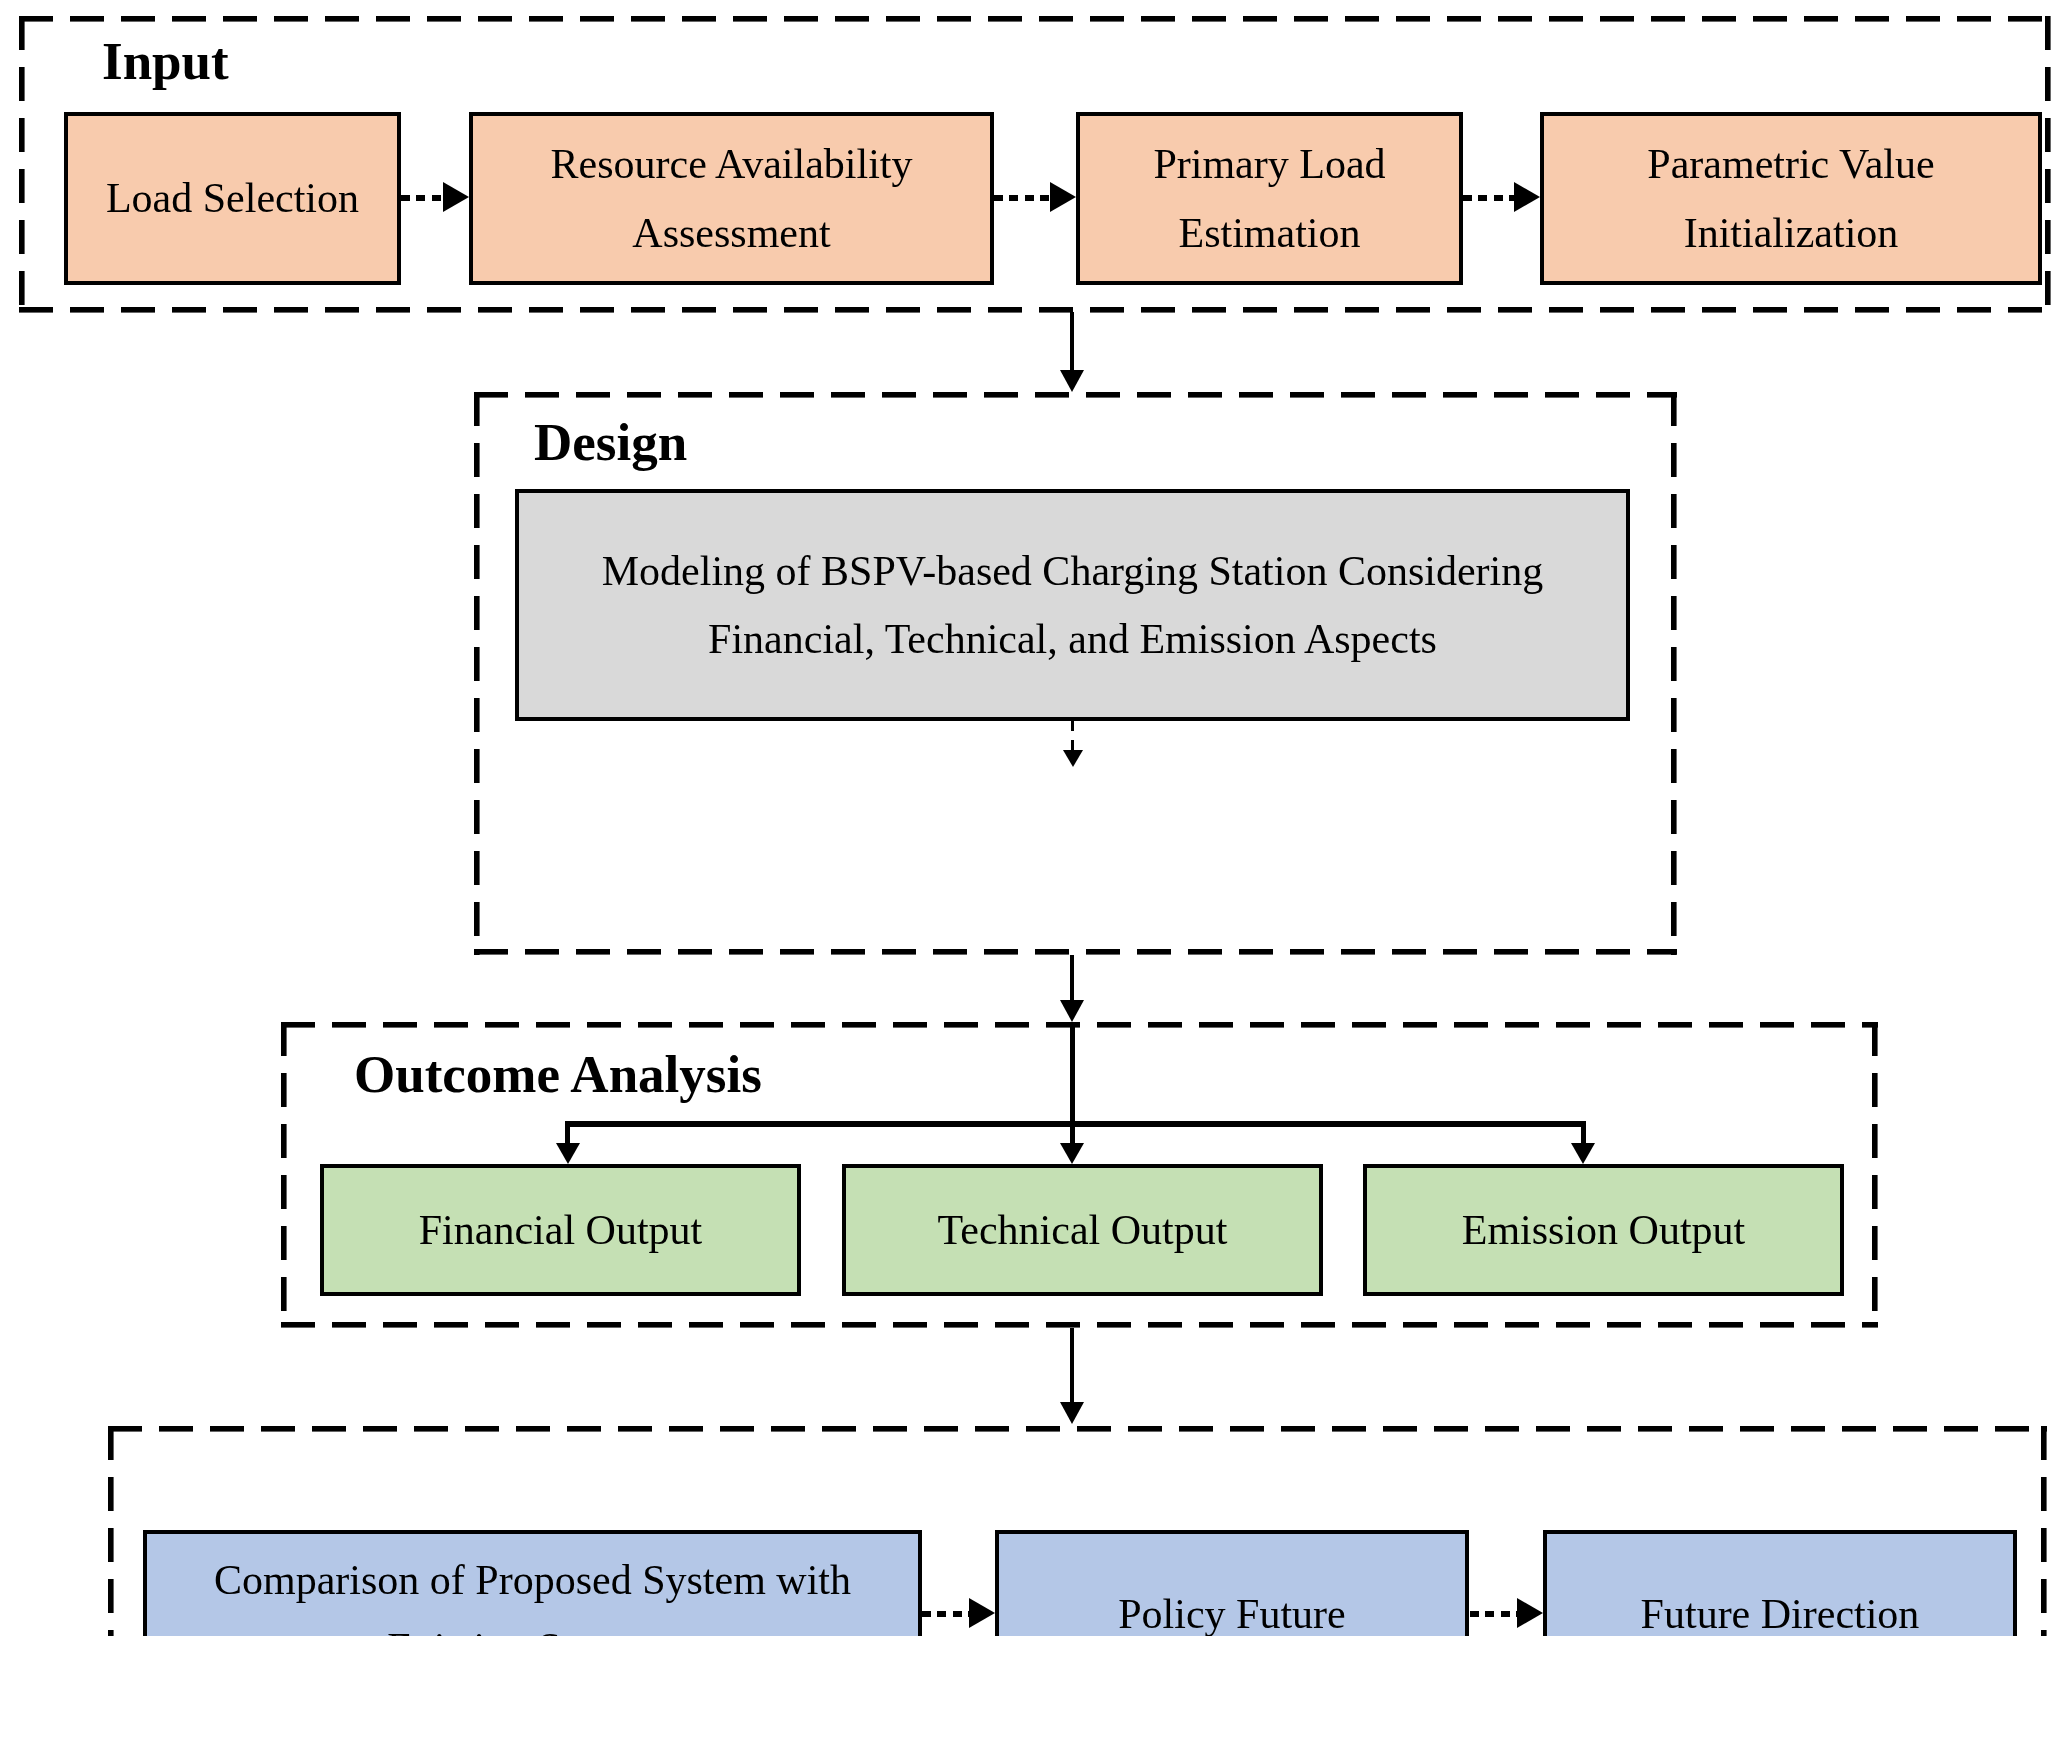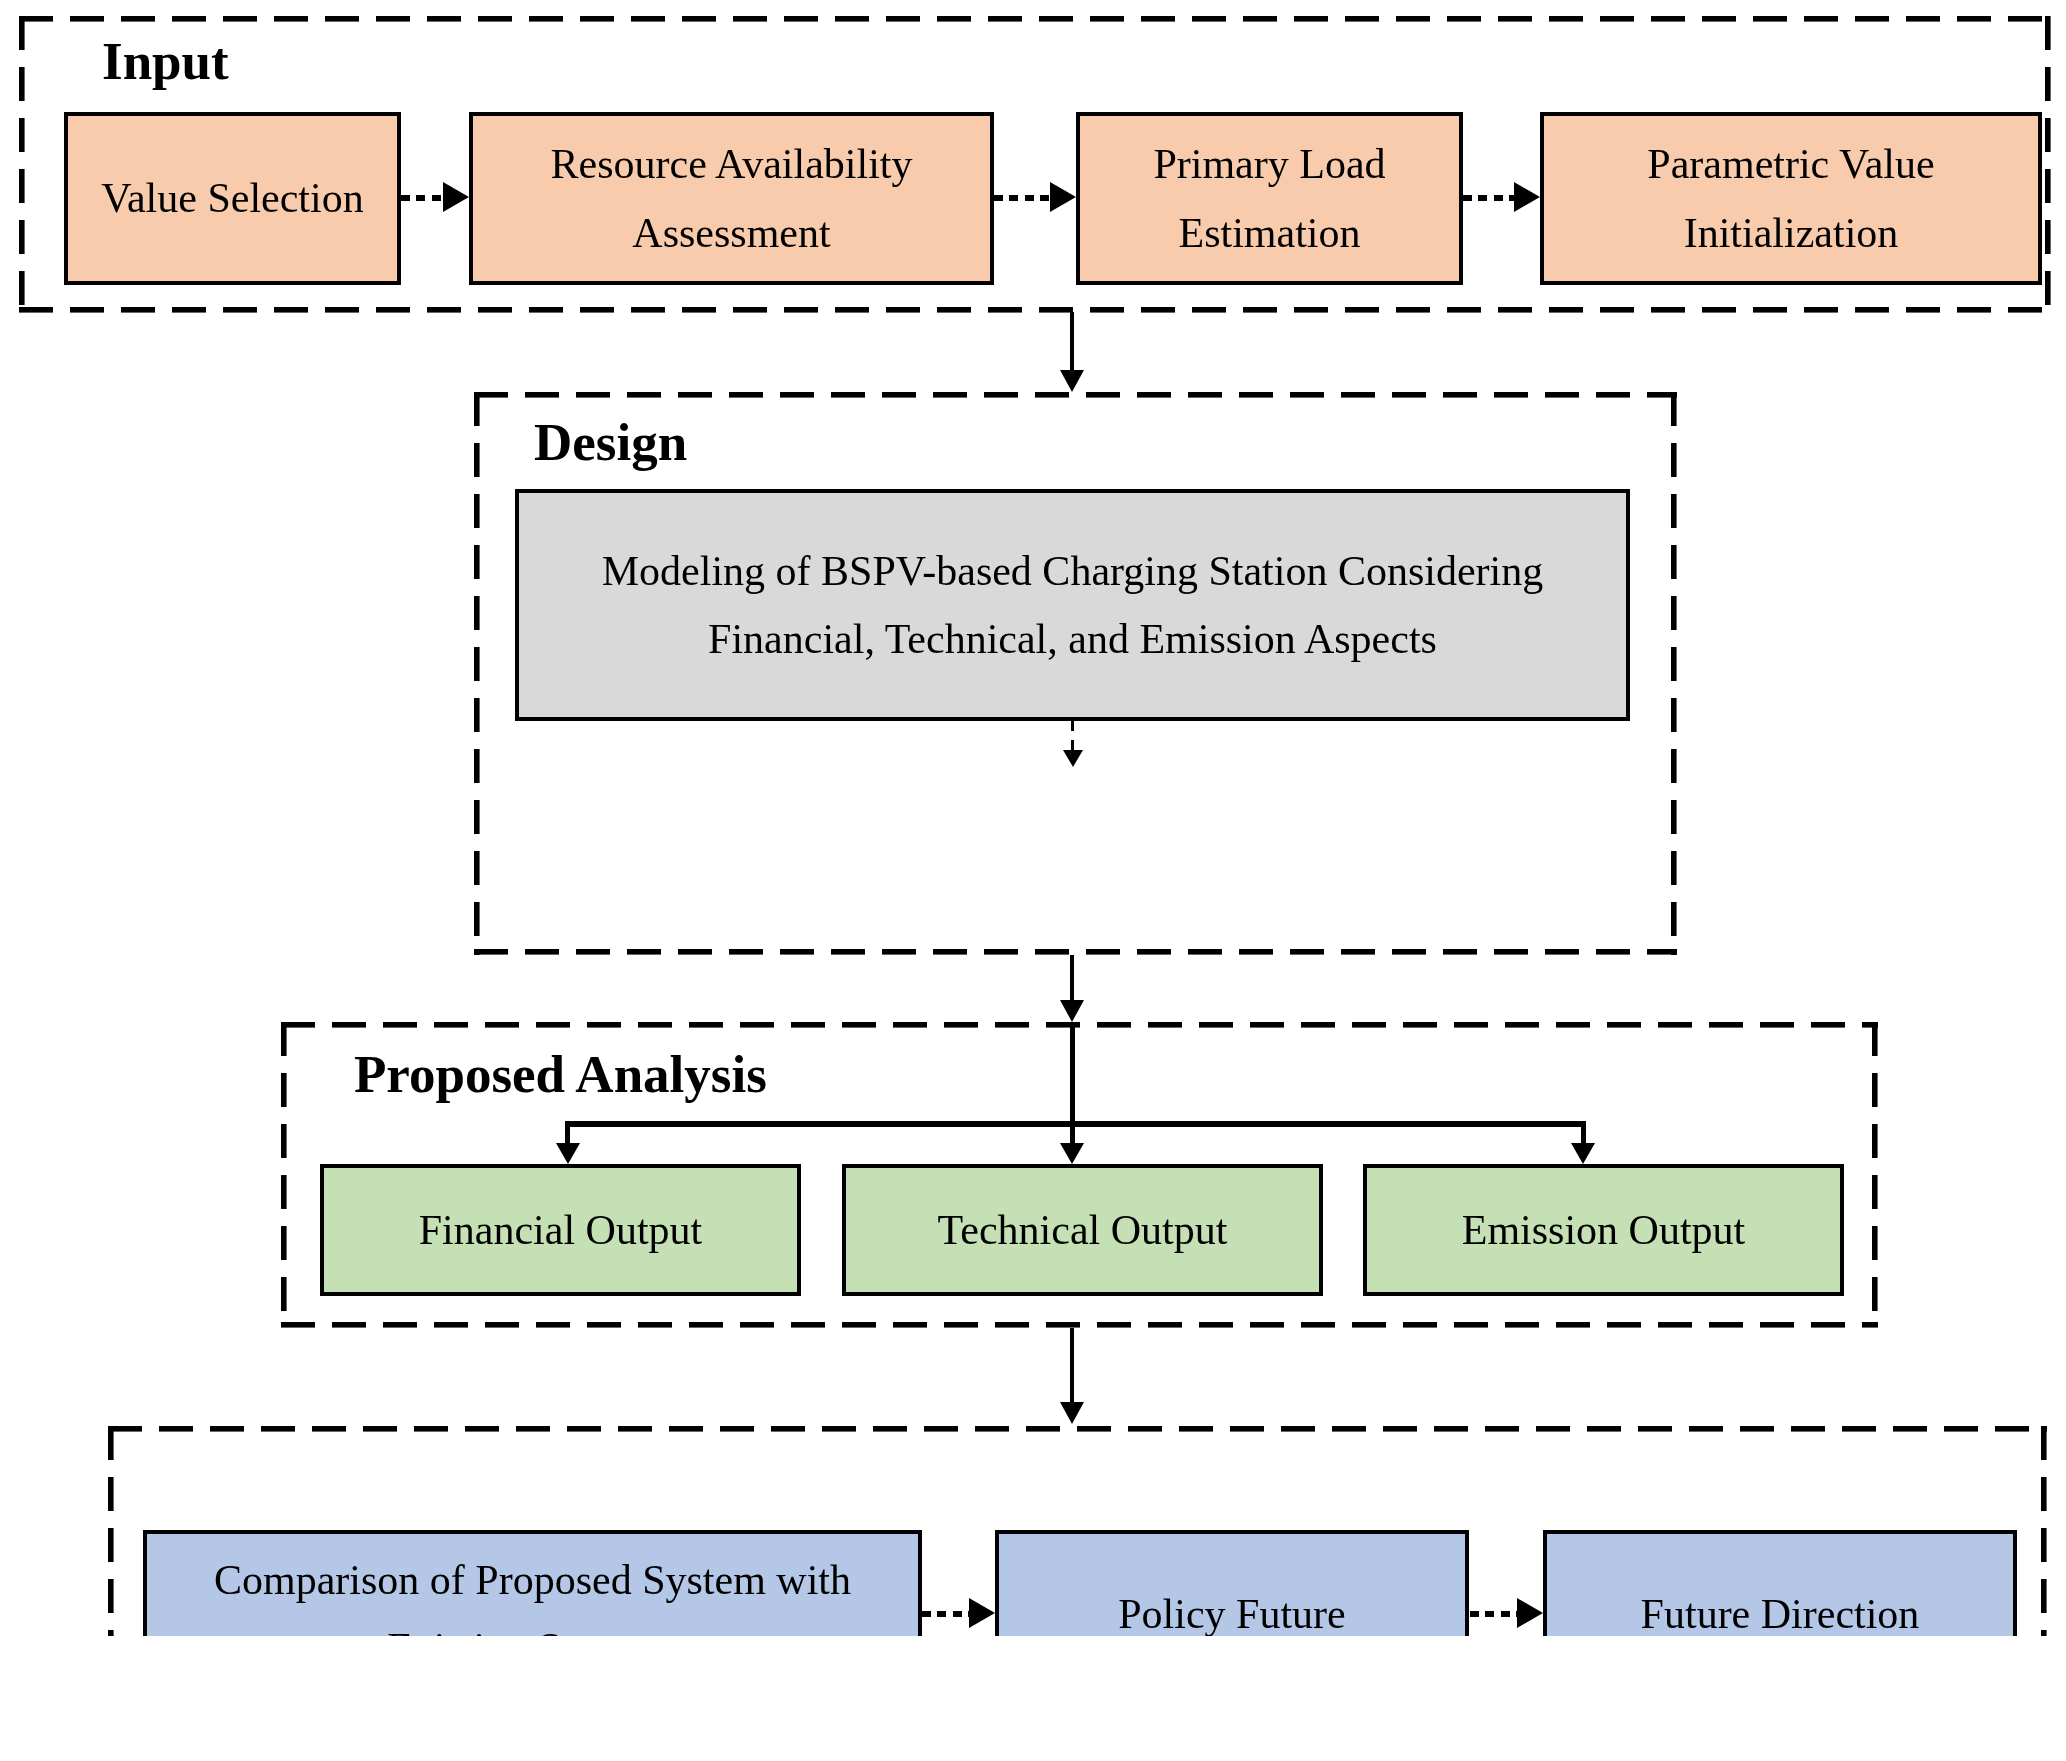--- a/index.html
+++ b/index.html
@@ -66,23 +66,23 @@
 
 <div class="canvas">
 
   <div class="frame" style="left:18.6px;top:15.5px;width:2032px;height:297px;"></div>
   <div class="frame" style="left:474px;top:392px;width:1203px;height:563px;"></div>
   <div class="frame" style="left:281px;top:1022px;width:1597px;height:306px;"></div>
   <div class="frame" style="left:108px;top:1426px;width:1939px;height:308px;"></div>
 
   <div class="section-title" style="left:102px;top:32px;">Input</div>
   <div class="section-title" style="left:534px;top:413px;">Design</div>
-  <div class="section-title" style="left:354px;top:1045px;">Proposed Analysis</div>
+  <div class="section-title" style="left:354px;top:1045px;">Outcome Analysis</div>
 
-  <div class="box c-input" style="left:64px;top:112px;width:337px;height:173px;">Value Selection</div>
+  <div class="box c-input" style="left:64px;top:112px;width:337px;height:173px;">Load Selection</div>
   <div class="box c-input" style="left:469px;top:112px;width:525px;height:173px;">Resource Availability Assessment</div>
   <div class="box c-input" style="left:1076px;top:112px;width:387px;height:173px;">Primary Load Estimation</div>
   <div class="box c-input" style="left:1540px;top:112px;width:502px;height:173px;">Parametric Value Initialization</div>
 
   <div class="dotshaft-h" style="left:401px;top:195px;width:43px;"></div>
   <div class="head-right" style="left:443px;top:182px;"></div>
   <div class="dotshaft-h" style="left:994px;top:195px;width:57px;"></div>
   <div class="head-right" style="left:1050px;top:182px;"></div>
   <div class="dotshaft-h" style="left:1463px;top:195px;width:52px;"></div>
   <div class="head-right" style="left:1514px;top:182px;"></div>

